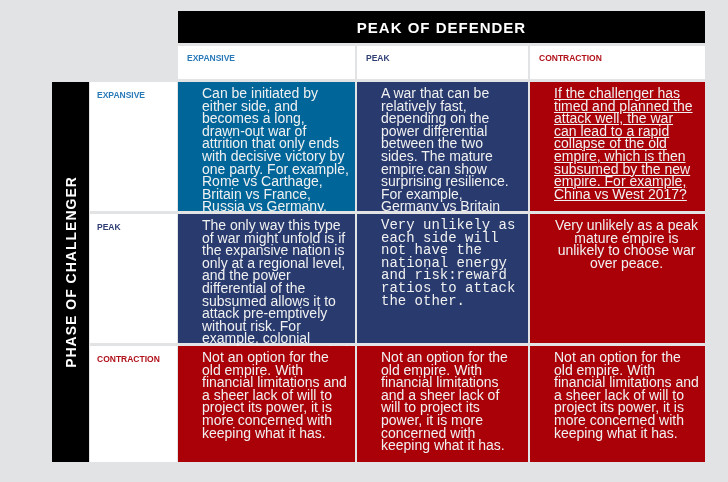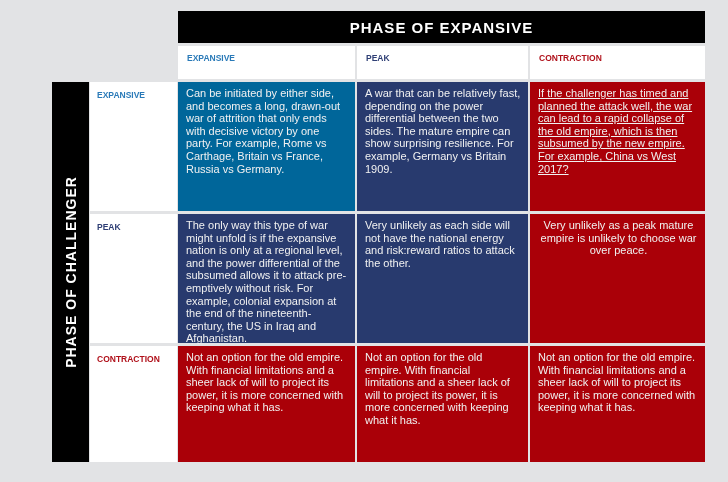--- a/index.html
+++ b/index.html
@@ -21,46 +21,46 @@
   }
   .side-bar span {
     position:absolute; left:50%; top:50%; transform:translate(-50%,-50%) rotate(-90deg);
     white-space:nowrap; color:#fff; font-weight:bold; font-size:14px; letter-spacing:1px;
   }
   .row-head {
     position:absolute; left:90px; width:87px; background:#fff;
     font-size:8.5px; font-weight:bold; padding:8px 0 0 7px; box-sizing:border-box;
   }
   .cell {
-    position:absolute; color:#f1f1f1; font-size:11px; line-height:12.6px;
-    padding:5px 6px 0 8px; box-sizing:border-box;
+    position:absolute; color:#f1f1f1; font-size:14px; line-height:12.6px;
+    padding:5px 6px 0 24px; box-sizing:border-box;
   }
 </style>
 </head>
 <body>
 
 <div class="top-header">
-  <span>PHASE OF EXPANSIVE</span>
+  <span>PEAK OF DEFENDER</span>
 </div>
 
 <div class="col-head" style="left:178px;width:177px;color:#2a7ab8;">EXPANSIVE</div>
 <div class="col-head" style="left:357px;width:171px;color:#2f3f75;">PEAK</div>
 <div class="col-head" style="left:530px;width:175px;color:#b0101a;">CONTRACTION</div>
 
 <div class="side-bar">
   <span>PHASE OF CHALLENGER</span>
 </div>
 
 <div class="row-head" style="top:82px;height:129px;color:#2a7ab8;">EXPANSIVE</div>
 <div class="row-head" style="top:214px;height:129px;color:#2f3f75;">PEAK</div>
 <div class="row-head" style="top:346px;height:116px;color:#b0101a;">CONTRACTION</div>
 
 <div class="cell" style="left:178px;top:82px;width:177px;height:129px;background:#00669a;">Can be initiated by either side, and becomes a long, drawn-out war of attrition that only ends with decisive victory by one party. For example, Rome vs Carthage, Britain vs France, Russia vs Germany.</div>
 <div class="cell" style="left:357px;top:82px;width:171px;height:129px;background:#283a6e;">A war that can be relatively fast, depending on the power differential between the two sides. The mature empire can show surprising resilience. For example, Germany vs Britain 1909.</div>
 <div class="cell" style="left:530px;top:82px;width:175px;height:129px;background:#aa0008;text-decoration:underline;">If the challenger has timed and planned the attack well, the war can lead to a rapid collapse of the old empire, which is then subsumed by the new empire. For example, China vs West 2017?</div>
 
 <div class="cell" style="left:178px;top:214px;width:177px;height:129px;background:#283a6e;">The only way this type of war might unfold is if the expansive nation is only at a regional level, and the power differential of the subsumed allows it to attack pre-emptively without risk. For example, colonial expansion at the end of the nineteenth-century, the US in Iraq and Afghanistan.</div>
-<div class="cell" style="left:357px;top:214px;width:171px;height:129px;background:#283a6e;">Very unlikely as each side will not have the national energy and risk:reward ratios to attack the other.</div>
+<div class="cell" style="left:357px;top:214px;width:171px;height:129px;background:#283a6e;font-family:Liberation Mono, monospace;">Very unlikely as each side will not have the national energy and risk:reward ratios to attack the other.</div>
 <div class="cell" style="left:530px;top:214px;width:175px;height:129px;background:#aa0008;text-align:center;">Very unlikely as a peak mature empire is unlikely to choose war over peace.</div>
 
 <div class="cell" style="left:178px;top:346px;width:177px;height:116px;background:#aa0008;">Not an option for the old empire. With financial limitations and a sheer lack of will to project its power, it is more concerned with keeping what it has.</div>
 <div class="cell" style="left:357px;top:346px;width:171px;height:116px;background:#aa0008;">Not an option for the old empire. With financial limitations and a sheer lack of will to project its power, it is more concerned with keeping what it has.</div>
 <div class="cell" style="left:530px;top:346px;width:175px;height:116px;background:#aa0008;">Not an option for the old empire. With financial limitations and a sheer lack of will to project its power, it is more concerned with keeping what it has.</div>
 
 </body></html>

